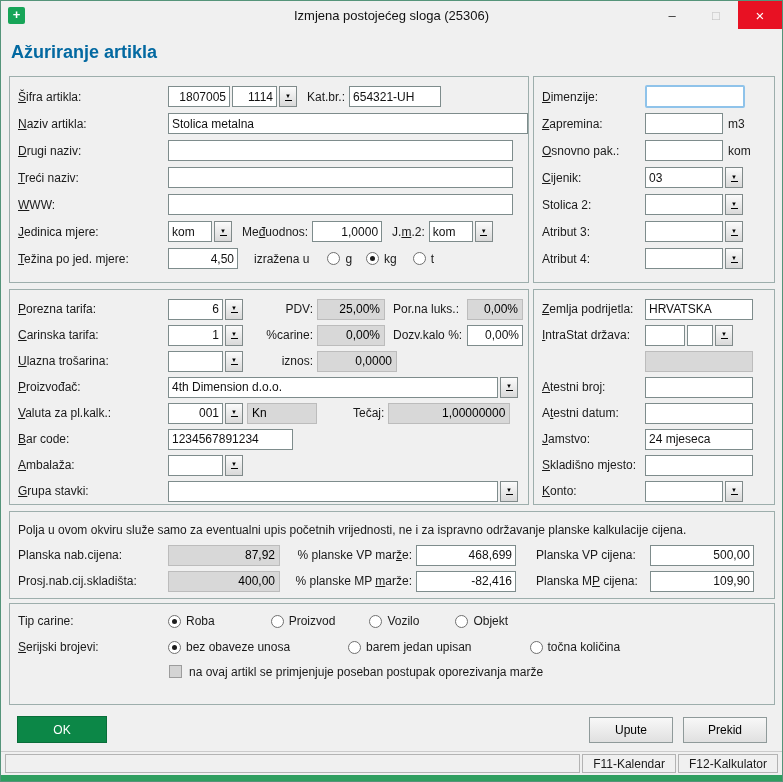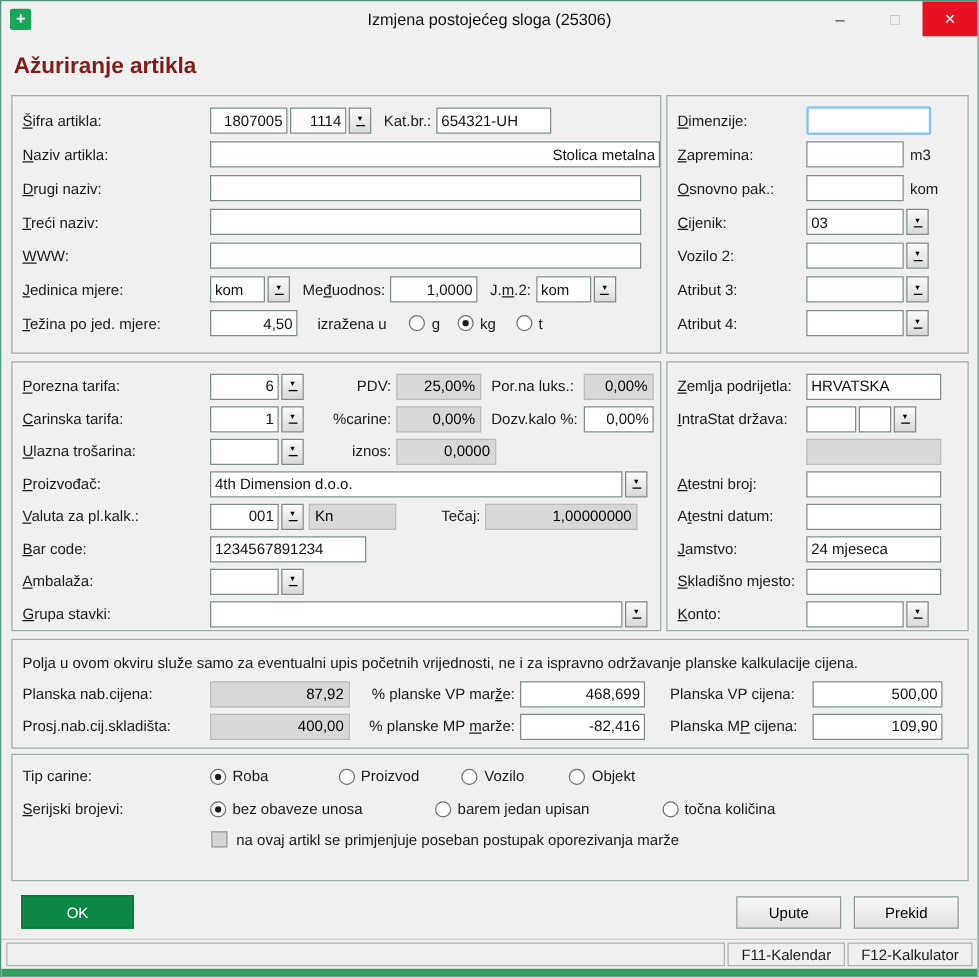--- a/index.html
+++ b/index.html
@@ -7,21 +7,21 @@
 body{font-family:"Liberation Sans",sans-serif;font-size:12px;color:#1a1a1a;background:#e4e4e4}
 .window{width:783px;height:782px;background:#f0f0f0;border:1px solid #55947a;display:flex;flex-direction:column;overflow:hidden}
 .titlebar{height:29px;flex:none;display:flex;align-items:center;position:relative}
 .app-icon{width:17px;height:17px;margin-left:7px;border-radius:2px;background:#17a558;color:#fff;font-size:13px;font-weight:bold;line-height:16px;text-align:center;z-index:1;flex:none}
 .title{position:absolute;left:0;right:0;top:0;height:29px;line-height:29px;text-align:center;font-size:13px;color:#111}
 .win-controls{margin-left:auto;display:flex;align-self:flex-start;z-index:1}
 .win-btn{width:44px;height:28px;display:flex;align-items:center;justify-content:center;font-size:13px;color:#333;cursor:pointer;background:transparent;border:0;font-family:inherit}
 .win-btn.disabled{color:#bdbdbd;cursor:default}
 .win-btn.close{background:#e81123;color:#fff;font-size:15px}
 .content{flex:1;position:relative}
-.heading{position:absolute;left:10px;top:12px;font-size:18px;font-weight:bold;color:#7f1d1d}
+.heading{position:absolute;left:10px;top:12px;font-size:18px;font-weight:bold;color:#0369a1}
 .grp{position:absolute;border:1px solid #9daeac;padding:6px 0 0 8px}
 #g-article{left:8px;top:46px;width:520px;height:207px}
 #g-attrs{left:532px;top:46px;width:242px;height:207px}
 #g-tax{left:8px;top:259px;width:520px;height:216px}
 #g-origin{left:532px;top:259px;width:242px;height:216px}
 #g-plan{left:8px;top:481px;width:766px;height:88px}
 #g-type{left:8px;top:573px;width:766px;height:102px;padding-top:4px}
 .row{display:flex;align-items:center;height:26px}
 #g-article .row,#g-attrs .row{height:27px}
 #g-type .cbrow{height:23px}
@@ -87,21 +87,21 @@
         <input class="inp num ml2" style="width: 45px;" value="1114">
         <button class="dd">
             <span class="arr">▼</span>
             <span class="bar"></span>
           </button>
         <span class="lbl ml10">Kat.br.:</span>
         <input class="inp ml4" style="width: 92px;" value="654321-UH">
       </div>
       <div class="row">
         <span class="lbl w150"><u>N</u>aziv artikla:</span>
-        <input class="inp" style="width: 383px; text-align: right;" value="Stolica metalna">
+        <input class="inp" style="width: 383px;" value="Stolica metalna">
       </div>
       <div class="row">
         <span class="lbl w150"><u>D</u>rugi naziv:</span>
         <input class="inp" style="width: 345px;" value="">
       </div>
       <div class="row">
         <span class="lbl w150"><u>T</u>reći naziv:</span>
         <input class="inp" style="width: 345px;" value="">
       </div>
       <div class="row">
@@ -160,21 +160,21 @@
       </div>
       <div class="row">
         <span class="lbl w103"><u>C</u>ijenik:</span>
         <input class="inp" style="width: 78px;" value="03">
         <button class="dd">
             <span class="arr">▼</span>
             <span class="bar"></span>
           </button>
       </div>
       <div class="row">
-        <span class="lbl w103">Vozilo 2:</span>
+        <span class="lbl w103">Stolica 2:</span>
         <input class="inp" style="width: 78px;" value="">
         <button class="dd">
             <span class="arr">▼</span>
             <span class="bar"></span>
           </button>
       </div>
       <div class="row">
         <span class="lbl w103">Atribut 3:</span>
         <input class="inp" style="width: 78px;" value="">
         <button class="dd">

